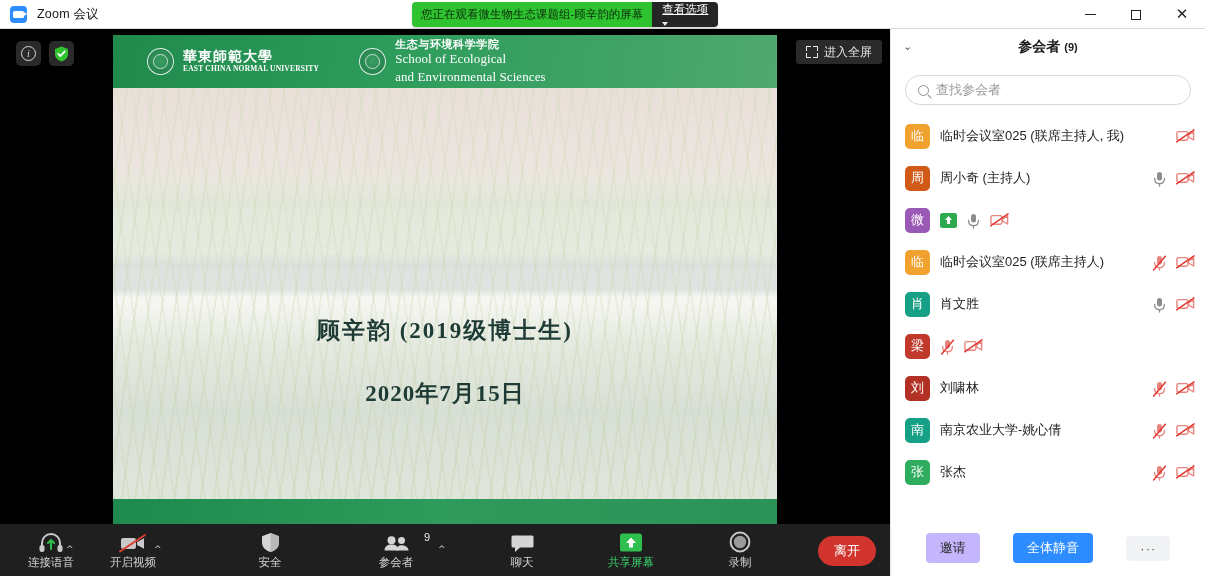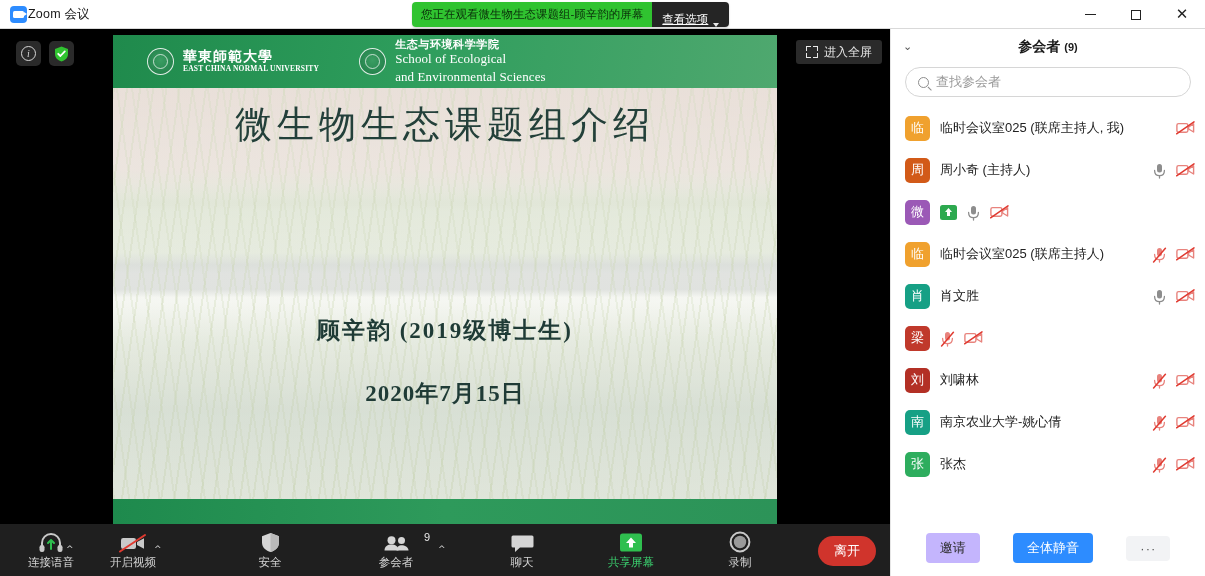--- a/index.html
+++ b/index.html
@@ -10,21 +10,21 @@
     background: #ffffff;
   }
   #app { position: relative; width: 1205px; height: 576px; background:#fff; }
 
   
   .titlebar {
     position:absolute; left:0; top:0; width:1205px; height:29px;
     background:#ffffff; border-bottom:1px solid #d9d9d9;
     display:flex; align-items:center;
   }
-  .tb-left { display:flex; align-items:center; gap:1px; padding-left:10px; }
+  .tb-left { display:flex; align-items:center; gap:10px; padding-left:10px; }
   .zoom-logo {
     width:17px; height:17px; border-radius:4px; background:#2D8CFF;
     display:flex; align-items:center; justify-content:center;
   }
   .zoom-logo .cam {
     width:11px; height:7px; background:#fff; border-radius:1.5px;
     position:relative;
   }
   .zoom-logo .cam:after{
     content:""; position:absolute; right:-3px; top:1px;
@@ -38,21 +38,21 @@
     height:25px; display:flex; align-items:stretch;
     border-radius:4px; overflow:hidden;
     box-shadow:0 1px 2px rgba(0,0,0,.18);
   }
   .sharing-pill .green {
     background:#30C330; color:#0a2f0a; font-size:11.5px;
     display:flex; align-items:center; padding:0 9px; white-space:nowrap;
   }
   .sharing-pill .dark {
     background:#252525; color:#ffffff; font-size:11.5px;
-    display:flex; align-items:flex-end; gap:5px; padding:0 10px; white-space:nowrap;
+    display:flex; align-items:flex-start; gap:5px; padding:0 10px; white-space:nowrap;flex-direction:column;
   }
   .sharing-pill .dark .lbl { text-decoration:underline; }
   .caret-dn {
     width:0;height:0;border-left:3.5px solid transparent;border-right:3.5px solid transparent;
     border-top:4px solid #e8e8e8;
   }
 
   .win-btns { position:absolute; right:0; top:0; height:29px; display:flex; }
   .win-btn {
     width:46px; height:29px; display:flex; align-items:center; justify-content:center;
@@ -207,20 +207,21 @@
     font-family:"DejaVu Sans", sans-serif;
   }
   .panel-title { font-size:14px; font-weight:bold; color:#1b1b1b; }
   .panel-title .cnt { font-size:11px; font-weight:bold; }
 
   .search-wrap { padding:2px 14px 10px 14px; }
   .search-box {
     height:30px; border:1px solid #d6d6d6; border-radius:15px;
     display:flex; align-items:center; gap:7px; padding:0 12px;
     background:#fff;
+    margin-top:8px;
   }
   .ico-search {
     width:11px;height:11px;border:1.4px solid #8d8d8d;border-radius:50%;position:relative;flex:0 0 auto;
   }
   .ico-search:after{
     content:"";position:absolute;right:-4px;bottom:-3px;width:5px;height:1.4px;
     background:#8d8d8d;transform:rotate(45deg);
   }
   .search-ph { font-size:13px; color:#9b9b9b; }
 
@@ -342,21 +343,20 @@
             <span class="org2-cn" style="display:block">生态与环境科学学院</span>
             <span class="org2-en" style="display:block">School of Ecological</span>
             <span class="org2-en" style="display:block">and Environmental Sciences</span>
           </span>
         </div>
       </div>
 
       <div class="slide-photo"></div>
 
       <div class="slide-text">
-        <div class="s-title">微生物生态课题组介绍</div>
         <div class="s-sub">顾辛韵 (2019级博士生)</div>
         <div class="s-date">2020年7月15日</div>
       </div>
 
       <div class="slide-footer"></div>
     </div>
   </div>
 
   <div class="toolbar">
 

